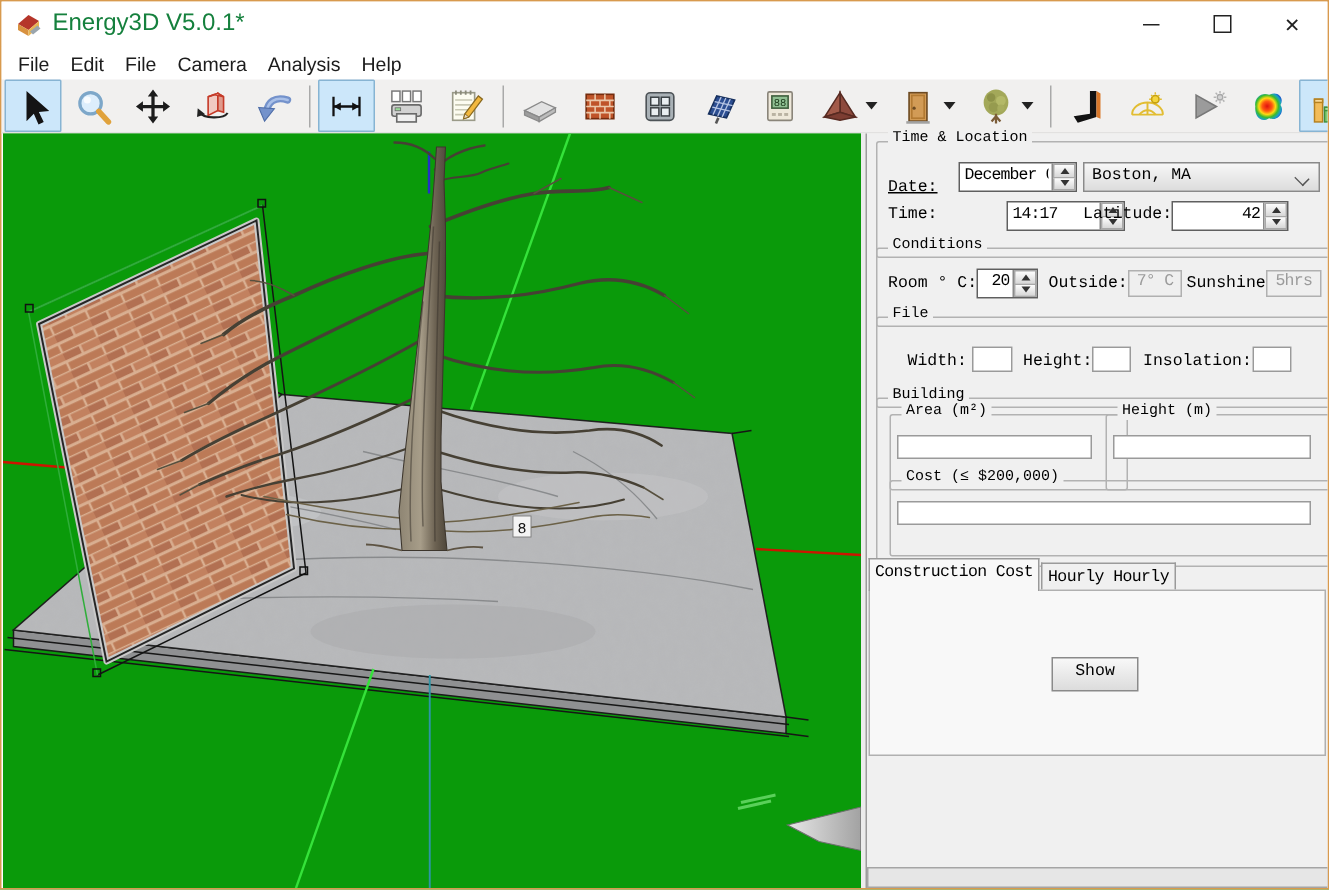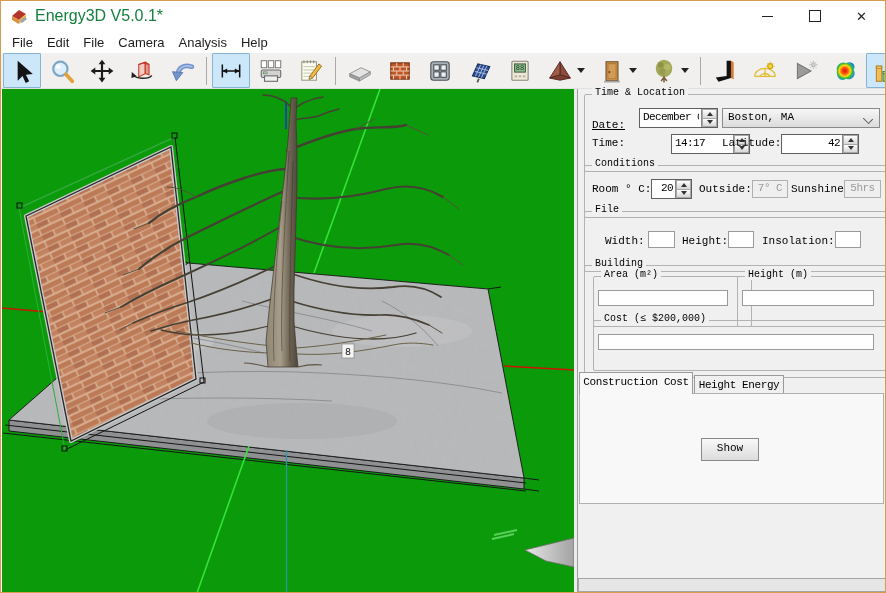--- a/index.html
+++ b/index.html
@@ -564,19 +564,19 @@
       <legend>Height (m)</legend>
       <div class="einput" style="left:4px;top:13px;width:132px;height:16px;"></div>
     </fieldset>
     <fieldset class="fs" style="left:6px;top:54px;width:286px;height:38px;">
       <legend>Cost (≤ $200,000)</legend>
       <div class="einput" style="left:4px;top:13px;width:276px;height:16px;"></div>
     </fieldset>
   </fieldset>
 
   <div class="tab on" style="left:1px;top:283px;width:114px;height:22px;">Construction Cost</div>
-  <div class="tab" style="left:116px;top:286px;width:90px;height:19px;">Height Energy</div>
+  <div class="tab" style="left:116px;top:286px;width:90px;height:19px;">Hourly Hourly</div>
   <div class="tabpanel" style="left:1px;top:304px;width:305px;height:111px;">
     <div class="show-btn">Show</div>
   </div>
 
   <div class="statusstrip"></div>
 </div>
 
 </body></html>

